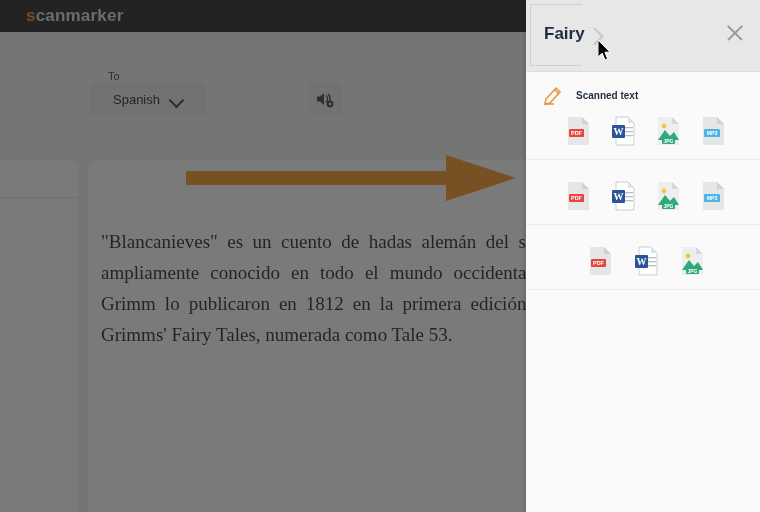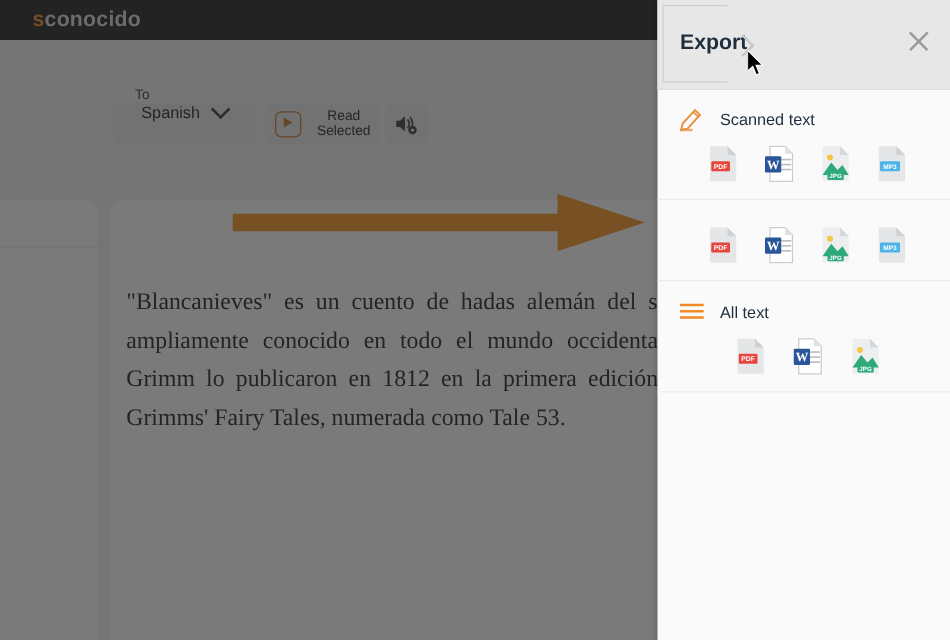--- a/index.html
+++ b/index.html
@@ -62,20 +62,21 @@
   }
   .lang-select {
     position: absolute;
     left: 90px;
     top: 50px;
     width: 116px;
     height: 34px;
     background: #e9e9e9;
     border-radius: 6px;
     display: flex;
+    align-items: center;
     justify-content: center;
     gap: 10px;
   }
   .lang-select .lab {
     font-size: 13px;
     color: #1a1a1a;
   }
   .chev {
     width: 13px; height: 8px;
     position: relative;
@@ -302,22 +303,22 @@
     padding: 12px 0 13px 0;
   }
   .sec-head {
     display: flex;
     align-items: center;
     gap: 10px;
     padding-left: 16px;
     height: 24px;
   }
   .sec-title {
-    font-size: 13px;
-    font-weight: 400;
+    font-size: 10px;
+    font-weight: 700;
     color: #1f2d3d;
   }
   .sec-icon { width: 24px; height: 22px; position: relative; flex: 0 0 auto; }
 
   .files {
     display: flex;
     align-items: center;
     margin-top: 9px;
     padding-left: 40px;
     gap: 19px;
@@ -349,59 +350,52 @@
         <div class="ptext">"Blancanieves" es un cuento de hadas alemán del siglo XIX que es ampliamente conocido en todo el mundo occidental. Los hermanos Grimm lo publicaron en 1812 en la primera edición de su colección Grimms' Fairy Tales, numerada como Tale 53.</div>
       </div>
 
       <div class="to-label">To</div>
 
       <div class="lang-select">
         <span class="lab">Spanish</span>
         <span class="chev"></span>
       </div>
 
-      <div class="read-btn">
-        <span class="play-ic"></span>
-        <span class="read-lab">
-          <span>Read</span><br>
-          <span>Selected</span>
-        </span>
-      </div>
 
       <div class="sound-btn">
         <svg width="20" height="20" viewBox="0 0 20 20">
           <path d="M2 7.5 h3 L9 4 v12 L5 12.5 H2 Z" fill="#3a3a3a"></path>
           <path d="M11 6.5 a5 5 0 0 1 0 7" fill="none" stroke="#3a3a3a" stroke-width="1.4"></path>
           <path d="M13 4.8 a7.5 7.5 0 0 1 0 10.4" fill="none" stroke="#3a3a3a" stroke-width="1.4"></path>
           <circle cx="15" cy="15" r="3.4" fill="#3a3a3a"></circle>
           <circle cx="15" cy="15" r="1.3" fill="#e9e9e9"></circle>
         </svg>
       </div>
 
       <svg class="arrow" viewBox="0 0 330 50">
         <polygon points="0,18 260,18 260,2 330,25 260,48 260,32 0,32" fill="#F7941D"></polygon>
       </svg>
     </div>
 
     <div class="titlebar">
-      <div class="brand"><span class="s">s</span><span>conocido</span></div>
+      <div class="brand"><span class="s">s</span><span>canmarker</span></div>
     </div>
   </div>
 
   <div class="dim"></div>
 
   <div class="drawer">
 
     <div class="drawer-head">
       <div class="corner-box">
         <i class="t"></i>
           <i class="b"></i>
           <i class="l"></i>
       </div>
-      <div class="drawer-title">Export</div>
+      <div class="drawer-title">Fairy</div>
       <div class="head-chev"></div>
       <div class="close-x"></div>
     </div>
 
     <div class="sections">
 
       <div class="section">
         <div class="sec-head">
           <span class="sec-icon">
             <svg width="24" height="22" viewBox="0 0 24 22">
@@ -489,30 +483,20 @@
               <path d="M2 1 h14 l7 7 v21 H2 Z" fill="#e4e6e8"></path>
               <path d="M16 1 l7 7 h-7 Z" fill="#cfd2d5"></path>
               <rect x="3" y="13" width="16" height="8" rx="1" fill="#4FB3E8"></rect>
               <text x="11" y="19.2" font-family="'Liberation Sans',sans-serif" font-size="5.2" font-weight="700" fill="#fff" text-anchor="middle">MP3</text>
             </svg>
           </span>
         </div>
       </div>
 
       <div class="section">
-        <div class="sec-head">
-          <span class="sec-icon">
-            <svg width="24" height="22" viewBox="0 0 24 22">
-              <rect x="2" y="5" width="19" height="2" fill="#F08A24"></rect>
-              <rect x="2" y="10" width="19" height="2" fill="#F08A24"></rect>
-              <rect x="2" y="15" width="19" height="2" fill="#F08A24"></rect>
-            </svg>
-          </span>
-          <span class="sec-title">All text</span>
-        </div>
         <div class="files indented">
           <span class="fileicon">
             <svg width="26" height="30" viewBox="0 0 26 30">
               <path d="M2 1 h14 l7 7 v21 H2 Z" fill="#e4e6e8"></path>
               <path d="M16 1 l7 7 h-7 Z" fill="#cfd2d5"></path>
               <rect x="3" y="13" width="15" height="8" rx="1" fill="#E8453C"></rect>
               <text x="10.5" y="19.2" font-family="'Liberation Sans',sans-serif" font-size="5.4" font-weight="700" fill="#fff" text-anchor="middle">PDF</text>
             </svg>
           </span>
           <span class="fileicon">

